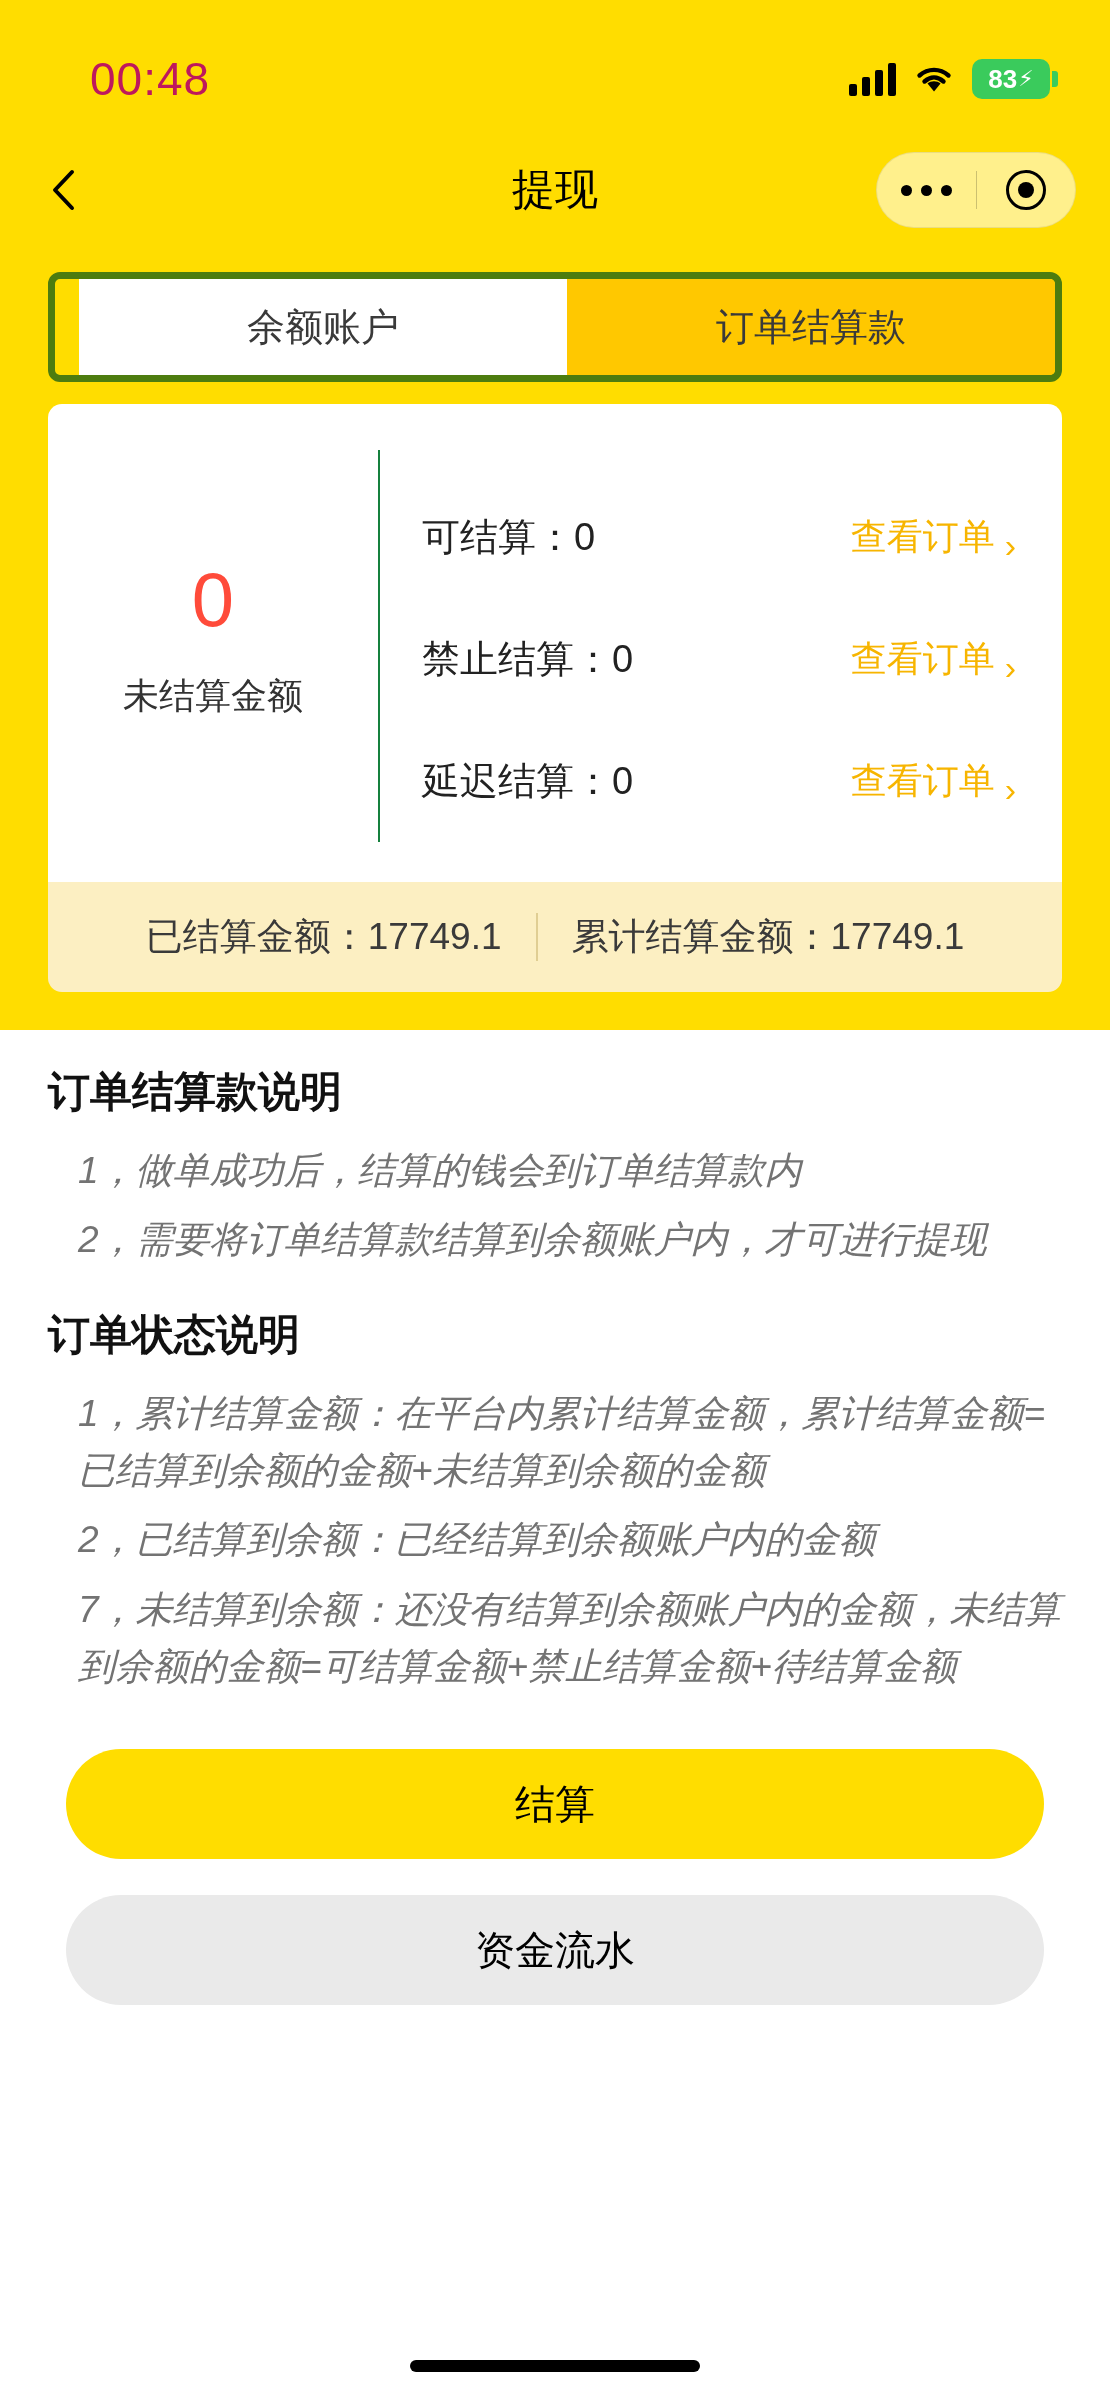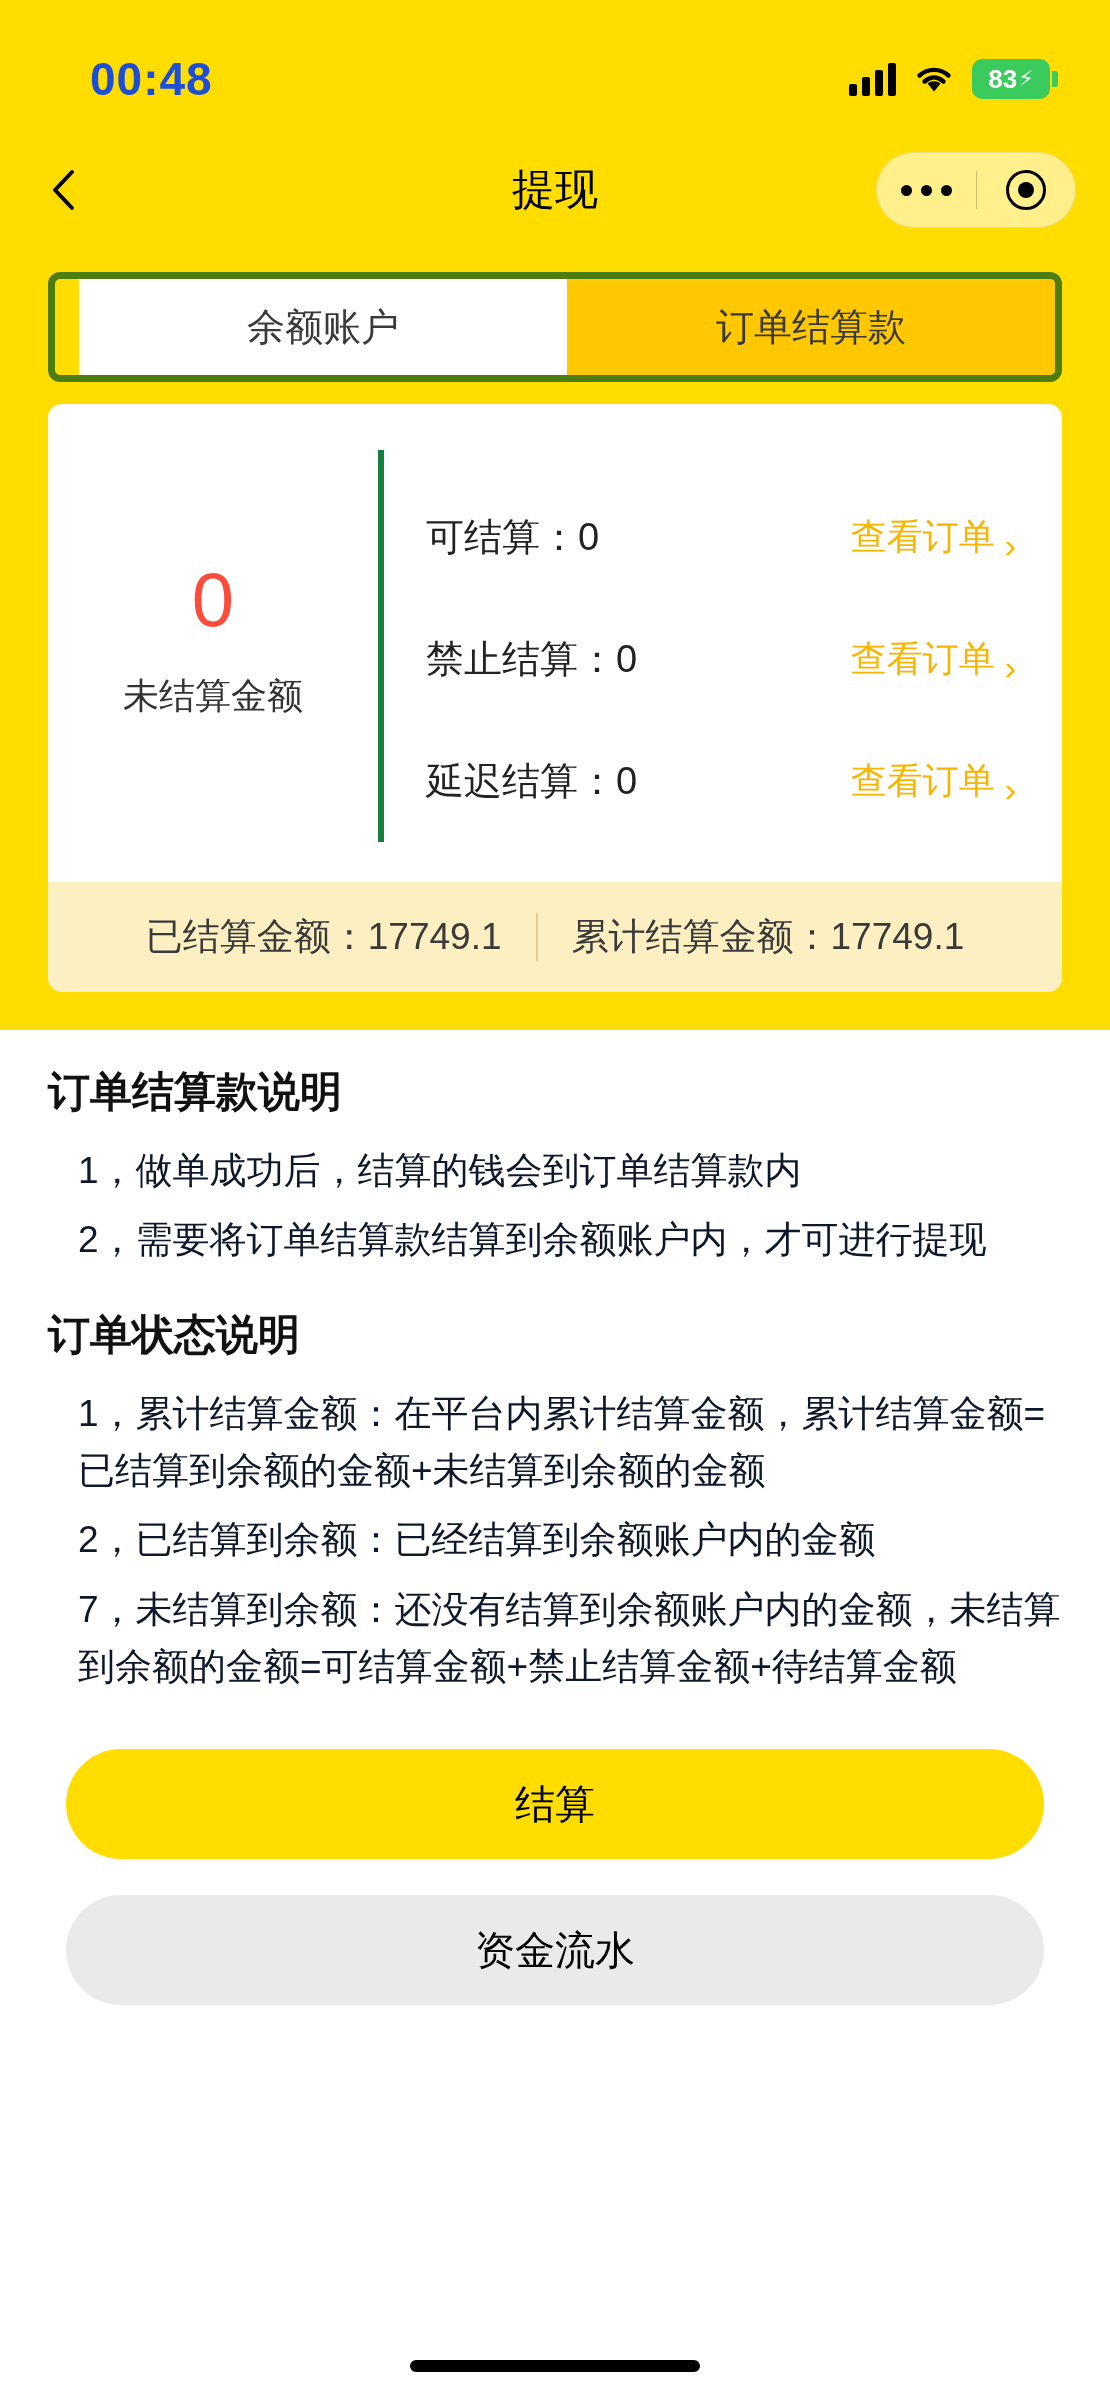--- a/index.html
+++ b/index.html
@@ -22,22 +22,22 @@
   .statusbar {
     height: 140px;
     background: #FFDD00;
     display: flex;
     align-items: center;
     justify-content: space-between;
     padding: 0 60px 0 90px;
   }
   .status-time {
     font-size: 46px;
-    font-weight: bold;
-    color: #1d4ed8;
+    font-weight: normal;
+    color: #be185d;
     letter-spacing: 1px;
     margin-top: 18px;
   }
   .status-right {
     display: flex;
     align-items: center;
     gap: 16px;
     margin-top: 18px;
   }
   .signal-bars {
@@ -204,21 +204,21 @@
     line-height: 1;
     font-weight: 400;
   }
   .amount-label {
     margin-top: 34px;
     font-size: 36px;
     color: #333;
   }
   .rows-col {
     flex: 1;
-    border-left: 6px solid #15803d;
+    border-left: 2px solid #15803d;
     padding: 26px 0 0 0;
     margin-right: 0;
   }
   .srow {
     display: flex;
     align-items: center;
     justify-content: space-between;
     height: 122px;
     padding: 0 46px 0 42px;
   }
@@ -269,24 +269,25 @@
   }
   .sec-title {
     font-size: 42px;
     font-weight: bold;
     color: #111;
     margin-bottom: 22px;
   }
   .sec-title.second { margin-top: 38px; }
   .para {
     font-size: 37px;
-    color: #0f172a;
+    color: #737373;
     line-height: 1.55;
     margin: 0 0 12px 0;
     padding-left: 30px;
+    font-style: italic;
   }
 
   
   .btns {
     padding: 42px 66px 0 66px;
     background: #fff;
   }
   .btn {
     height: 110px;
     border-radius: 55px;

